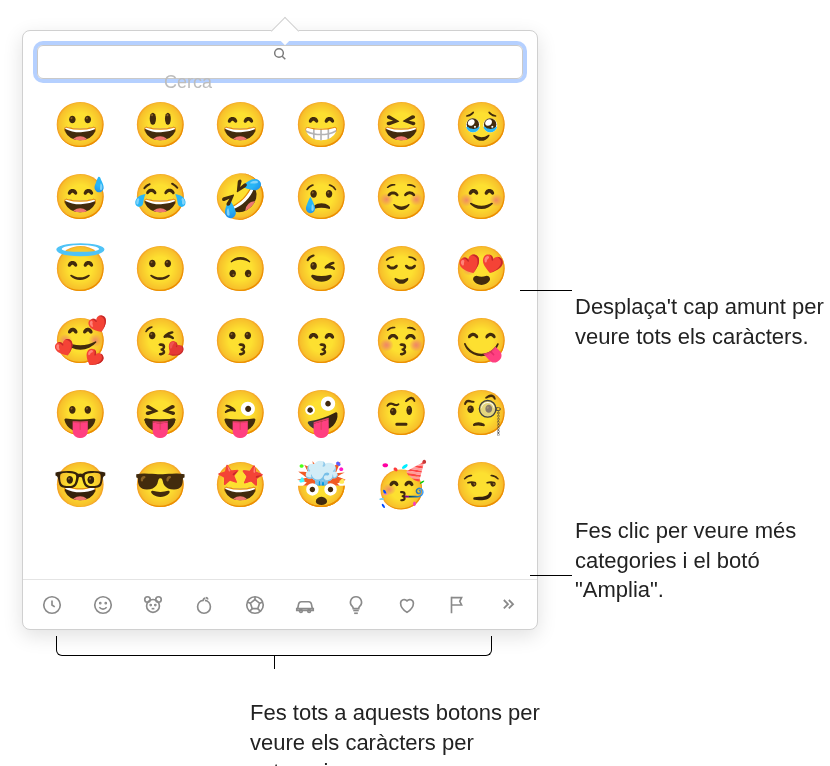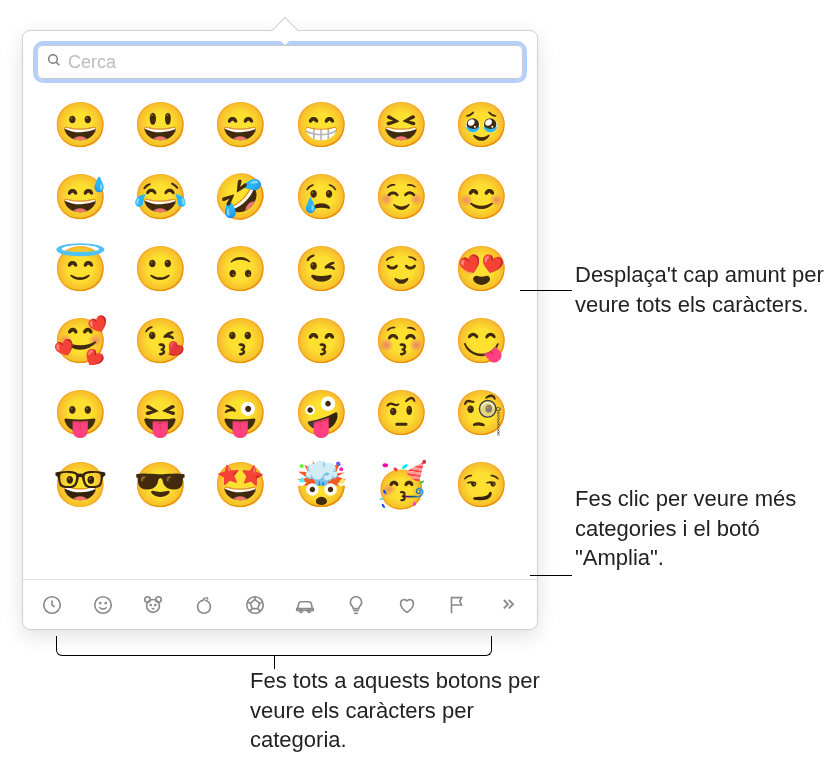--- a/index.html
+++ b/index.html
@@ -39,20 +39,21 @@
   }
   .search-box {
     display: flex;
     align-items: center;
     gap: 6px;
     height: 34px;
     border: 1px solid #c9c9c9;
     border-radius: 6px;
     padding: 0 8px;
     box-shadow: 0 0 0 4px rgba(90,150,255,0.45);
+    flex-direction: column;
   }
   .search-icon {
     color: #7a7a7a;
     flex: 0 0 auto;
   }
   .search-input {
     flex: 1;
     border: none;
     outline: none;
     font-size: 18px;
@@ -98,20 +99,21 @@
     cursor: pointer;
     color: #8a8a8a;
   }
   .tool-btn svg { display: block; }
   
   .callout {
     position: absolute;
     font-size: 22px;
     line-height: 1.35;
     color: #222;
+    margin-top: 32px;
   }
   .callout-right-1 { left: 575px; top: 260px; width: 250px; }
   .callout-right-2 { left: 575px; top: 484px; width: 250px; }
   .callout-bottom { left: 250px; top: 666px; width: 320px; }
   .lead-line {
     position: absolute;
     background: #000;
   }
   
   .bracket {

